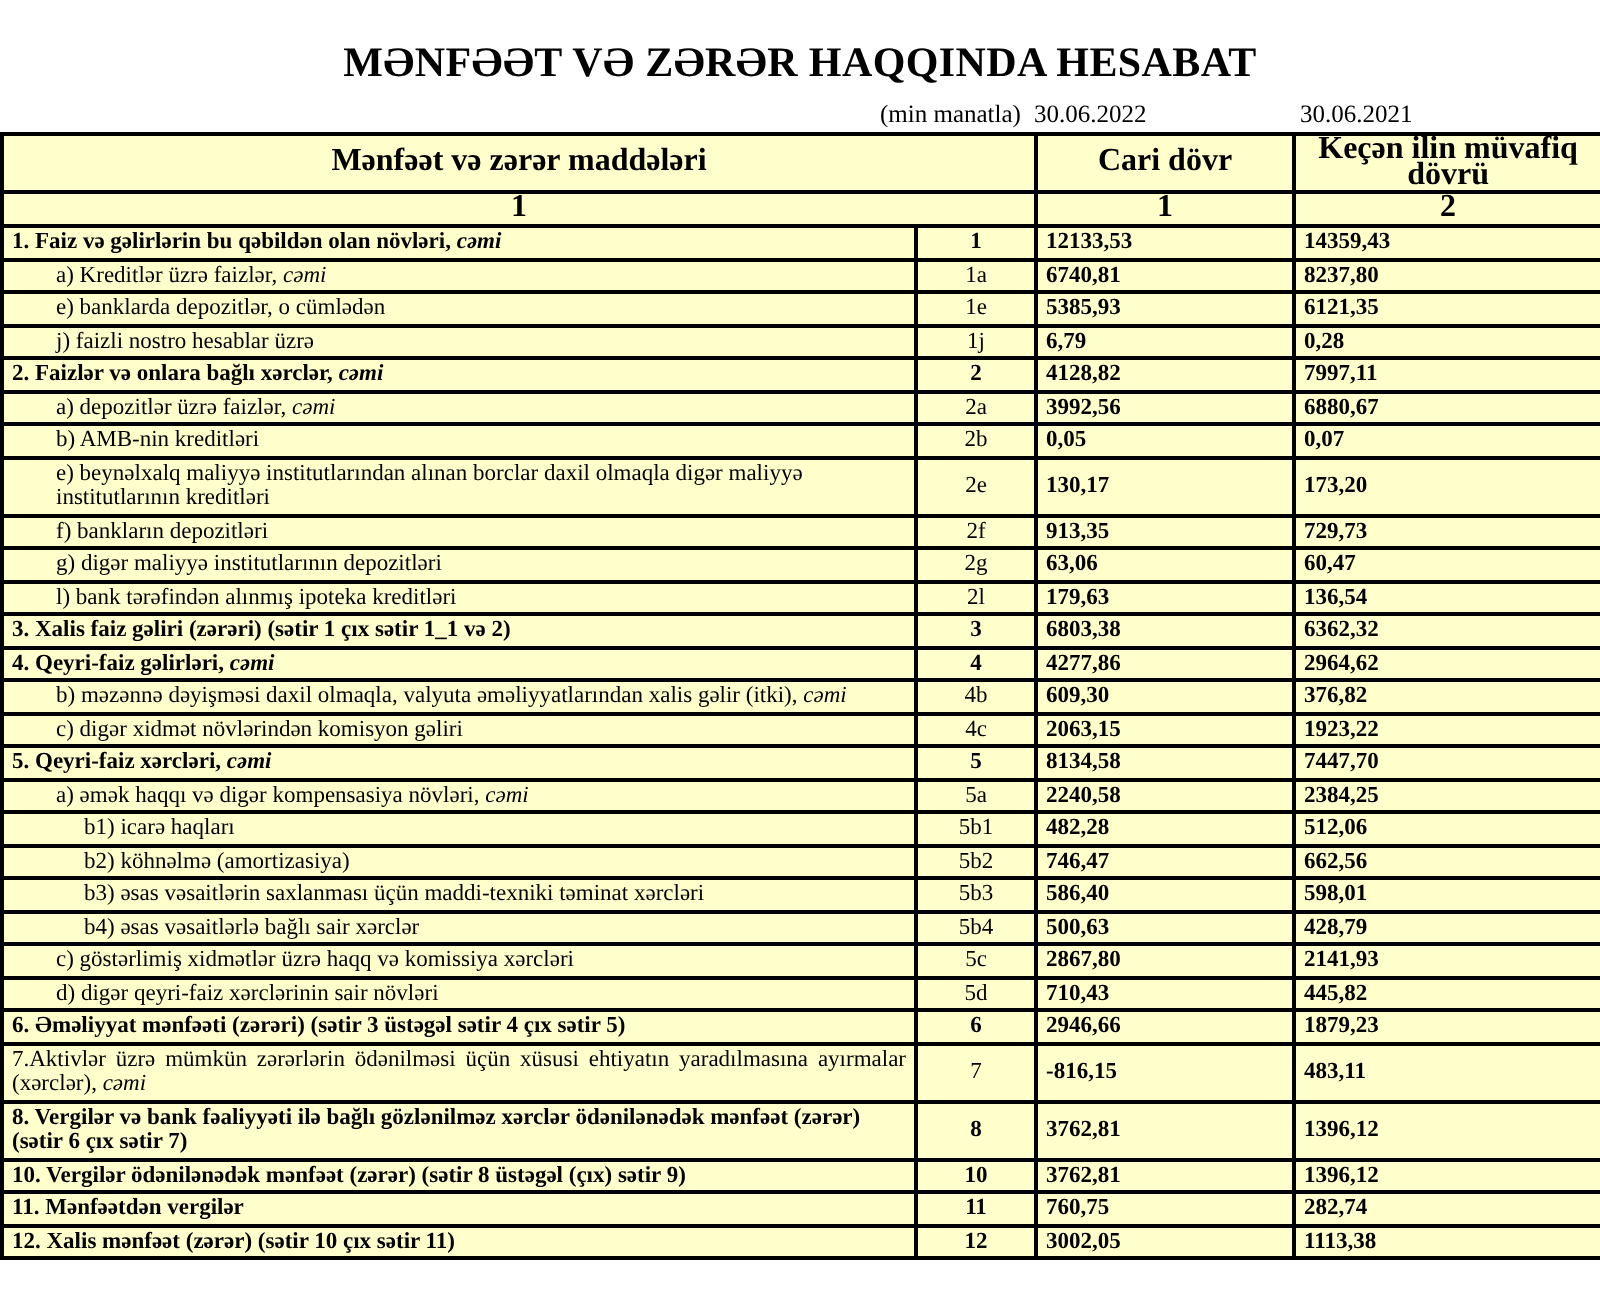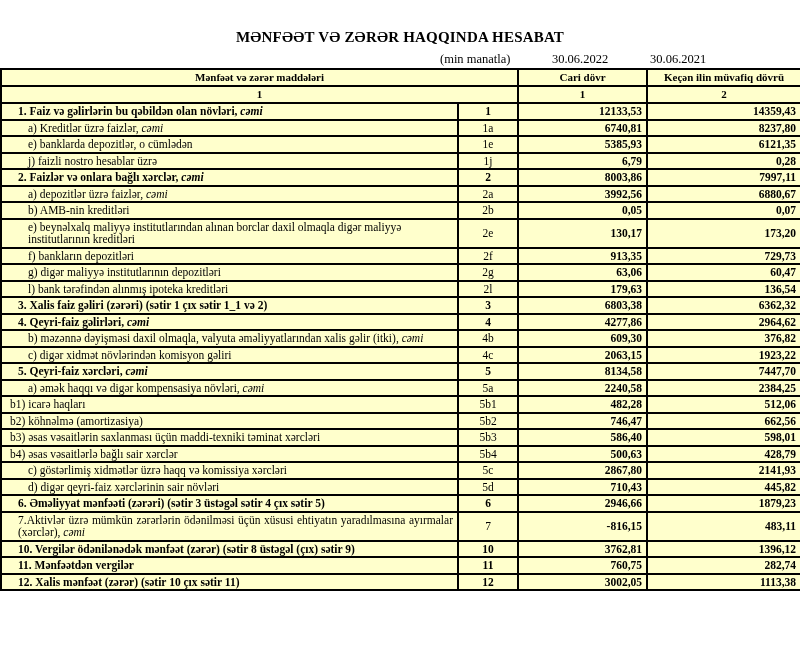--- a/index.html
+++ b/index.html
@@ -6,33 +6,33 @@
   body {
     width:800px; height:652px;
     font-family:"Liberation Serif", serif;
     color:#000;
     position:relative;
     overflow:hidden;
   }
   .page-title {
     text-align:center;
     font-weight:bold;
-    font-size:15px;
-    padding-top:29px;
+    font-size:21px;
+    padding-top:19px;
     margin:0 0 6px 0;
     letter-spacing:.2px;
   }
   .meta-row {
     position:relative;
     height:15px;
     font-size:12.5px;
     margin-bottom:1px;
   }
   .meta-unit { position:absolute; left:440px; top:0; }
-  .meta-date-cur { position:absolute; left:517px; width:126px; top:0; text-align:center; }
+  .meta-date-cur { position:absolute; left:517px; width:126px; top:0; text-align:left; }
   .meta-date-prev { position:absolute; left:650px; width:147px; top:0; text-align:left; }
 
   table.report {
     border-collapse:collapse;
     table-layout:fixed;
     width:800px;
   }
   table.report td, table.report th {
     border:2px solid #000;
     background:#FFFFCC;
@@ -40,28 +40,28 @@
     line-height:12.5px;
     padding:1px 4px;
     vertical-align:middle;
     overflow:hidden;
   }
   col.c-label { width:457px; }
   col.c-code  { width:60px; }
   col.c-cur   { width:129px; }
   col.c-prev  { width:154px; }
 
-  tr.hdr th { text-align:center; font-weight:bold; font-size:11px; height:13px; }
+  tr.hdr th { text-align:center; font-weight:bold; font-size:16px; height:13px; }
   td.label { text-align:left; }
-  td.label.ind0 { padding-left:16px; }
+  td.label.ind0 { padding-left:4px; }
   td.label.ind1 { padding-left:26px; }
-  td.label.ind2 { padding-left:8px; }
+  td.label.ind2 { padding-left:40px; }
   td.label.just { text-align:justify; }
   td.code { text-align:center; font-weight:normal; }
-  td.num  { text-align:right; font-weight:bold;margin-left:44px; }
+  td.num  { font-weight:bold;margin-left:44px; }
   tr.bold td.label, tr.bold td.code { font-weight:bold; }
   td.label i { font-style:italic; }
 </style>
 </head>
 <body>
 
 <div class="page-title">MƏNFƏƏT VƏ ZƏRƏR HAQQINDA HESABAT</div>
 
 <div class="meta-row">
   <span class="meta-unit">(min manatla)</span>
@@ -109,21 +109,21 @@
       </tr>
       <tr>
         <td class="label ind1">j) faizli nostro hesablar üzrə</td>
         <td class="code">1j</td>
         <td class="num">6,79</td>
         <td class="num">0,28</td>
       </tr>
       <tr class="bold">
         <td class="label ind0">2. Faizlər və onlara bağlı xərclər,<i> cəmi</i></td>
         <td class="code">2</td>
-        <td class="num">8003,86</td>
+        <td class="num">4128,82</td>
         <td class="num">7997,11</td>
       </tr>
       <tr>
         <td class="label ind1">a) depozitlər üzrə faizlər,<i> cəmi</i></td>
         <td class="code">2a</td>
         <td class="num">3992,56</td>
         <td class="num">6880,67</td>
       </tr>
       <tr>
         <td class="label ind1">b) AMB-nin kreditləri</td>
@@ -233,20 +233,26 @@
         <td class="num">2946,66</td>
         <td class="num">1879,23</td>
       </tr>
       <tr>
         <td class="label ind0 just">7.Aktivlər üzrə mümkün zərərlərin ödənilməsi üçün xüsusi ehtiyatın yaradılmasına ayırmalar (xərclər),<i> cəmi</i></td>
         <td class="code">7</td>
         <td class="num">-816,15</td>
         <td class="num">483,11</td>
       </tr>
       <tr class="bold">
+        <td class="label ind0">8. Vergilər və bank fəaliyyəti ilə bağlı gözlənilməz xərclər ödənilənədək mənfəət (zərər) (sətir 6 çıx sətir 7)</td>
+        <td class="code">8</td>
+        <td class="num">3762,81</td>
+        <td class="num">1396,12</td>
+      </tr>
+      <tr class="bold">
         <td class="label ind0">10. Vergilər ödənilənədək mənfəət (zərər) (sətir 8 üstəgəl (çıx) sətir 9)</td>
         <td class="code">10</td>
         <td class="num">3762,81</td>
         <td class="num">1396,12</td>
       </tr>
       <tr class="bold">
         <td class="label ind0">11. Mənfəətdən vergilər</td>
         <td class="code">11</td>
         <td class="num">760,75</td>
         <td class="num">282,74</td>

